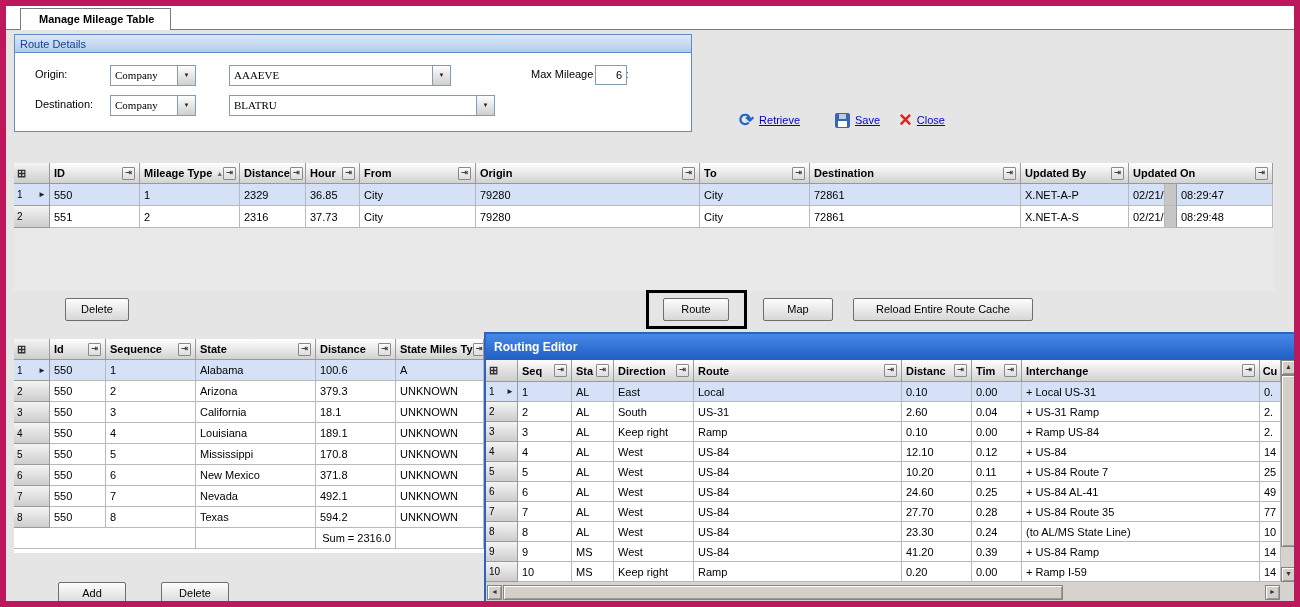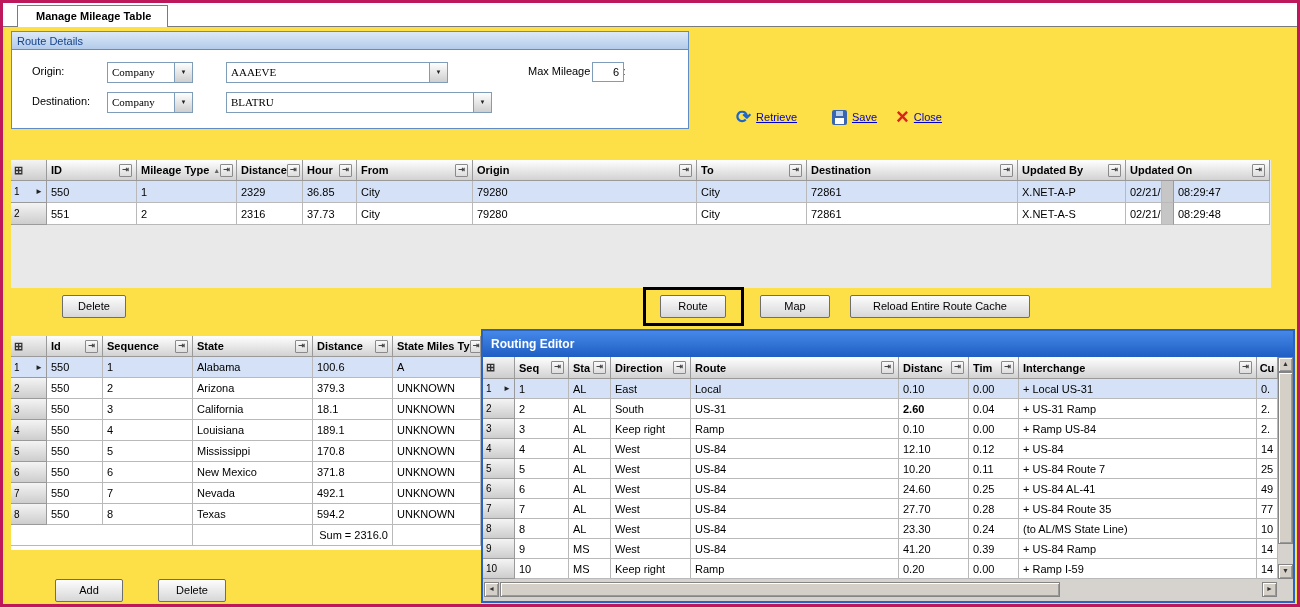--- a/index.html
+++ b/index.html
@@ -1,17 +1,17 @@
 <!DOCTYPE html>
 <html><head>
 <meta charset="utf-8">
 <style>
   html,body{margin:0;padding:0;background:#fff;}
   body{font-family:"Liberation Sans",sans-serif;font-size:11px;color:#000;}
-  #app{position:relative;width:1300px;height:607px;border:3px solid #be185d;background:#fde047;box-sizing:border-box;overflow:hidden;}
+  #app{position:relative;width:1300px;height:607px;border:6px solid #be185d;background:#e5e5e5;box-sizing:border-box;overflow:hidden;}
 
   
   .tabstrip{position:absolute;left:0;top:0;width:100%;height:23px;background:#fff;border-bottom:1px solid #7a7a7a;}
   .tab{position:absolute;left:14px;top:2px;height:21px;line-height:21px;padding:0 16px 0 18px;font-weight:bold;
        border:1px solid #7a7a7a;border-bottom:none;background:#fff;z-index:2;}
 
   
   .panel{position:absolute;left:8px;top:28px;width:678px;height:98px;border:1px solid #5d8cc9;background:#fff;box-sizing:border-box;}
   .panel-h{height:18px;line-height:16px;background:linear-gradient(#dce9f9,#b3cbe9);border-bottom:1px solid #5d8cc9;
            color:#15428b;padding:1px 5px;box-sizing:border-box;}
@@ -382,21 +382,21 @@
           <div class="gcell dcell" style="width: 21px;">0.</div>
         </div>
         <div class="gr" style="height: 20px;">
           <div class="gcell rowh" style="width: 32px;">
             <span class="rnum">2</span>
           </div>
           <div class="gcell dcell" style="width: 54px;">2</div>
           <div class="gcell dcell" style="width: 42px;">AL</div>
           <div class="gcell dcell" style="width: 80px;">South</div>
           <div class="gcell dcell" style="width: 208px;">US-31</div>
-          <div class="gcell dcell" style="width: 70px; font-weight: bold;">2.60</div>
+          <div class="gcell dcell" style="width: 70px;">2.60</div>
           <div class="gcell dcell" style="width: 50px;">0.04</div>
           <div class="gcell dcell" style="width: 238px;">+ US-31 Ramp</div>
           <div class="gcell dcell" style="width: 21px;">2.</div>
         </div>
         <div class="gr" style="height: 20px;">
           <div class="gcell rowh" style="width: 32px;">
             <span class="rnum">3</span>
           </div>
           <div class="gcell dcell" style="width: 54px;">3</div>
           <div class="gcell dcell" style="width: 42px;">AL</div>

